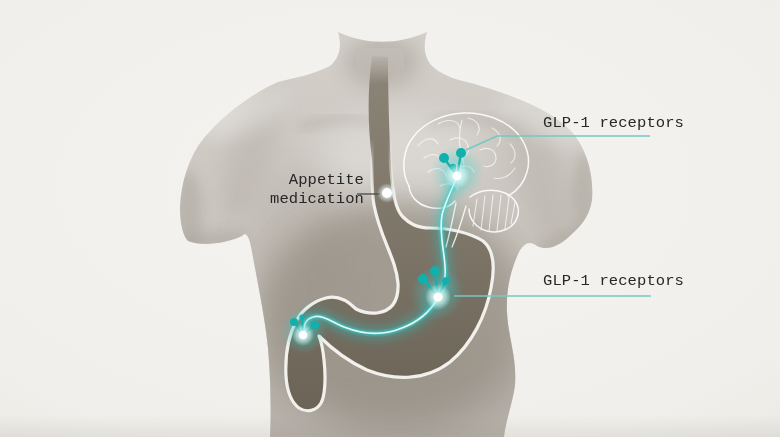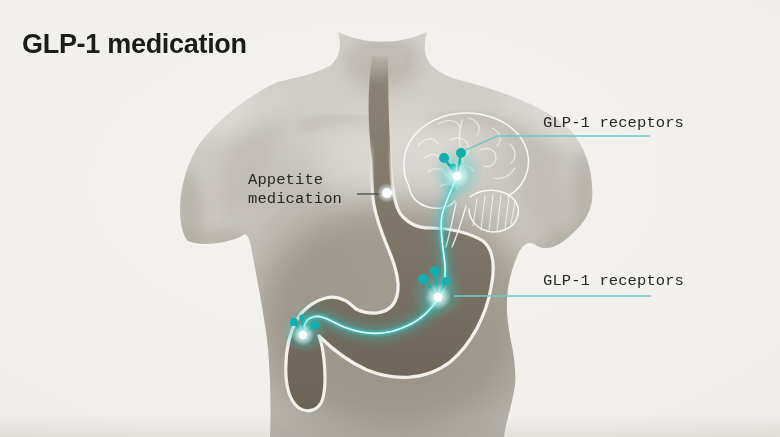--- a/index.html
+++ b/index.html
@@ -13,21 +13,21 @@
     position:absolute;left:22px;top:29px;
     font-size:27px;font-weight:700;letter-spacing:-0.3px;color:#1c1c1a;
   }
   .callout{
     position:absolute;font-size:15.5px;color:#272725;letter-spacing:0.1px;
     white-space:nowrap;
     font-family:Liberation Mono, monospace;
   }
   .callout-brain{left:543px;top:114px;}
   .callout-stomach{left:543px;top:272px;}
-  .callout-appetite{left:248px;top:171px;width:100px;text-align:left;line-height:19px;}
+  .callout-appetite{left:264px;top:171px;width:100px;text-align:right;line-height:19px;}
 </style>
 </head>
 <body>
 
 <div class="stage">
 
 <svg width="780" height="437" viewBox="0 0 780 437">
   <defs>
     <radialGradient id="bgVig" cx="0.48" cy="0.42" r="0.85">
       <stop offset="0" stop-color="#f5f3f0"></stop>
@@ -222,21 +222,20 @@
     <path d="M 650,136 L 497,136 L 466,150" stroke="#74c8c5" stroke-width="1.4"></path>
     <line x1="454" y1="296" x2="651" y2="296" stroke="#74c8c5" stroke-width="1.4"></line>
     <line x1="357" y1="194" x2="380" y2="194" stroke="#4a4a46" stroke-width="1.3"></line>
     <circle cx="387" cy="193" r="10" fill="url(#whiteGlow)"></circle>
     <circle cx="387" cy="193" r="5" fill="#ffffff"></circle>
   </g>
 
   <rect x="0" y="415" width="780" height="22" fill="url(#bottomShade)"></rect>
 </svg>
 
-<div class="page-title">GLP-1 medication</div>
 
 <div class="callout callout-brain">GLP-1 receptors</div>
 
 <div class="callout callout-appetite">
   <div>Appetite</div>
   <div>medication</div>
 </div>
 
 <div class="callout callout-stomach">GLP-1 receptors</div>
 

